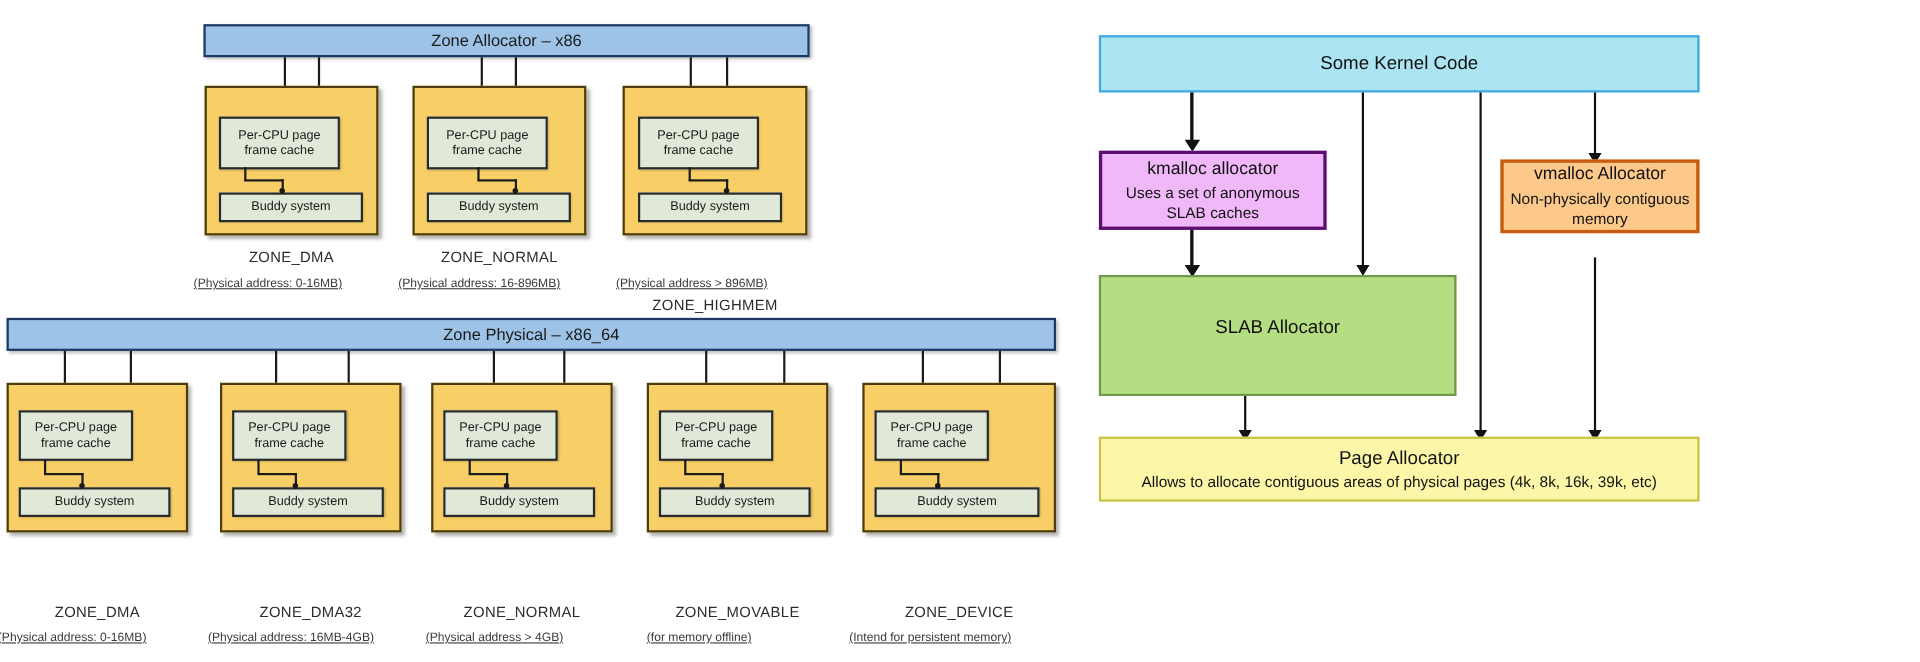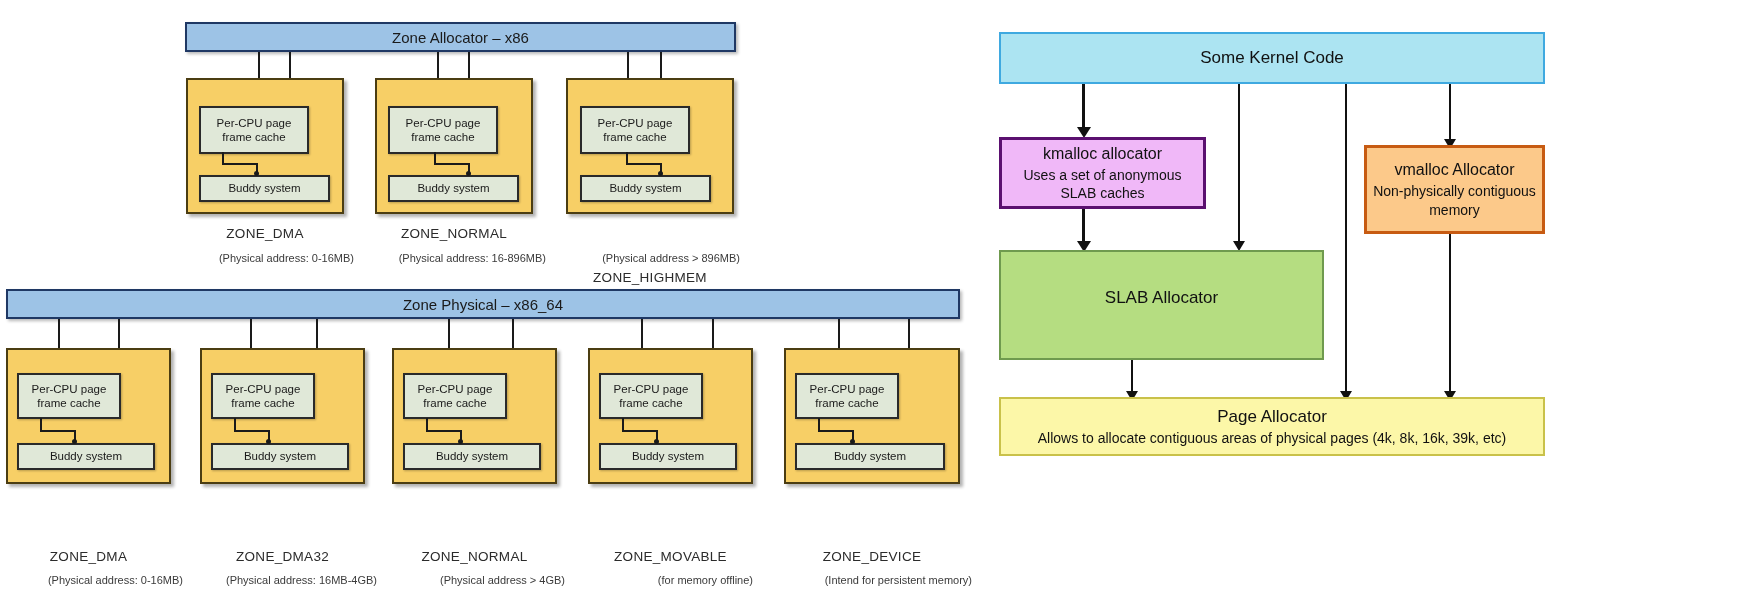--- a/index.html
+++ b/index.html
@@ -46,23 +46,24 @@
   }
   .zone-label{
     position:absolute;
     text-align:center;
     color:#2b2b2b;
     font-size:13.5px;
     letter-spacing:.3px;
   }
   .zone-sublabel{
     position:absolute;
-    text-align:right;
+    text-align:left;
     color:#3a3a3a;
     font-size:11px;
+    text-decoration:underline;
   }
   
   .vline{position:absolute;background:#1a1a1a;width:2px;}
   .hline{position:absolute;background:#1a1a1a;height:2px;}
   .dot{position:absolute;width:5px;height:5px;border-radius:50%;background:#1a1a1a;}
 
   
   .right-panel{position:absolute;left:985px;top:0;width:760px;height:602px;}
   .rbox{
     position:absolute;
@@ -257,21 +258,21 @@
     <div class="arrow-head thin" style="left:355px;top:391px;"></div>
 
     <div class="arrow-line thin" style="left:464px;top:84px;height:58px;"></div>
     <div class="arrow-head thin" style="left:459px;top:139px;"></div>
 
     <div class="rbox kmalloc" style="left:14px;top:137px;width:207px;height:72px;">
       <div class="title">kmalloc allocator</div>
       <div class="sub">Uses a set of anonymous<br>SLAB caches</div>
     </div>
 
-    <div class="rbox vmalloc" style="left:379px;top:145px;width:181px;height:89px;">
+    <div class="rbox vmalloc" style="left:379px;top:145px;width:181px;height:67px;">
       <div class="title">vmalloc Allocator</div>
       <div class="sub">Non-physically contiguous<br>memory</div>
     </div>
 
     <div class="arrow-line thin" style="left:464px;top:234px;height:160px;"></div>
     <div class="arrow-head thin" style="left:459px;top:391px;"></div>
 
     <div class="arrow-line" style="left:97px;top:209px;height:36px;"></div>
     <div class="arrow-head" style="left:92px;top:241px;"></div>
 

